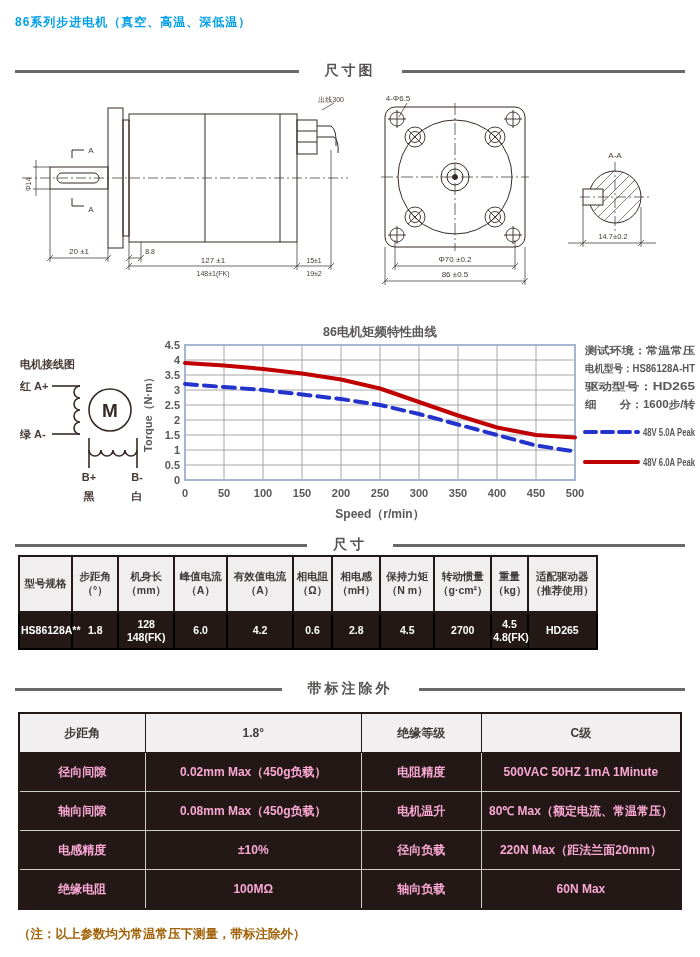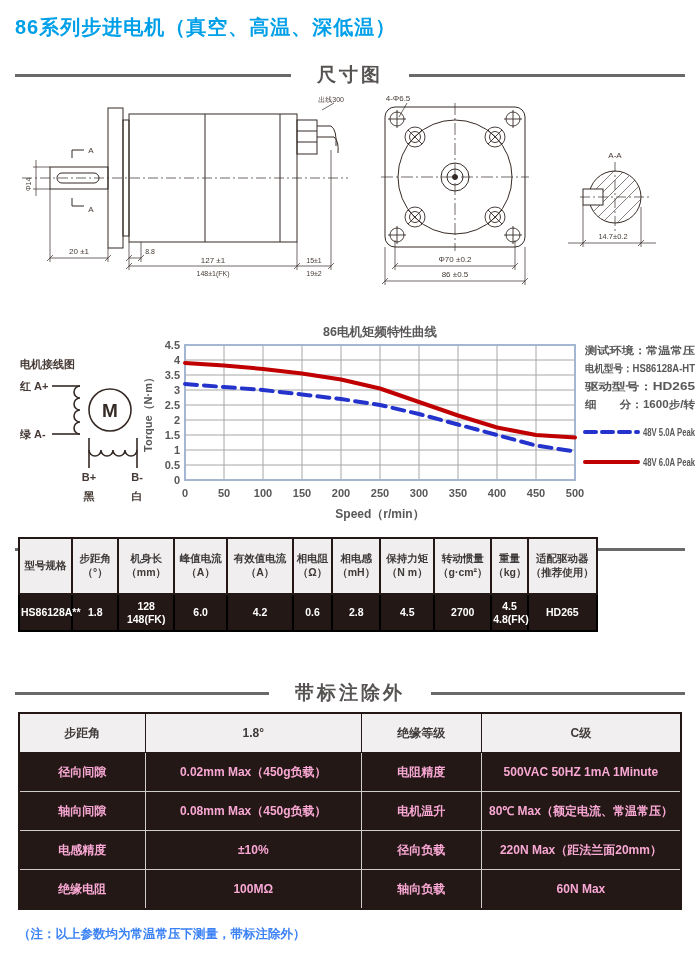--- a/index.html
+++ b/index.html
@@ -1,36 +1,36 @@
 <!DOCTYPE html>
 <html><head>
 <meta charset="utf-8">
 <style>
   html,body{margin:0;padding:0;background:#fff;}
   .page{position:relative;width:700px;height:957px;background:#fff;overflow:hidden;
         font-family:"Liberation Sans",sans-serif;}
-  .page-title{position:absolute;top:14px;left:15px;font-size:20px;font-weight:bold;
+  .page-title{position:absolute;top:14px;left:15px;font-size:12px;font-weight:bold;
         letter-spacing:1px;color:#00a0e9;}
   .divider{position:absolute;left:15px;right:15px;display:flex;align-items:center;}
   .divider::before,.divider::after{content:'';flex:1;height:3px;background:#6a6868;}
-  .divider span{margin:0 26px;font-size:19px;font-weight:bold;letter-spacing:3px;color:#565352;}
+  .divider span{margin:0 26px;font-size:14px;font-weight:bold;letter-spacing:3px;color:#565352;}
   svg{position:absolute;left:0;}
   #drawing-svg{top:90px;}
   #chart-svg{top:320px;}
   table{border-collapse:collapse;table-layout:fixed;}
-  #size-table{position:absolute;top:537px;left:18px;width:580px;}
+  #size-table{position:absolute;top:555px;left:18px;width:580px;}
   #size-table th{background:#f0eeee;color:#3e3a39;font-size:10.5px;font-weight:bold;
         border:2px solid #231815;height:50px;padding:2px 1px;line-height:1.3;text-align:center;}
   #size-table td{background:#231815;color:#ffffff;font-size:10.5px;font-weight:bold;
         border:2px solid #000000;height:33px;padding:1px;line-height:1.15;text-align:center;}
   #spec-table{position:absolute;top:712px;left:18px;width:664px;border:2px solid #231815;}
   #spec-table td{font-size:12px;font-weight:bold;text-align:center;height:34px;padding:2px 4px;}
   #spec-table tr.light td{background:#f1efef;color:#3e3a39;border:1px solid #231815;}
   #spec-table tr.dark td{background:#231815;color:#f9a8d4;border:1px solid #cfcccc;}
-  .note{position:absolute;top:926px;left:18px;font-size:12.5px;font-weight:bold;color:#3b82f6;}
+  .note{position:absolute;top:926px;left:18px;font-size:12.5px;font-weight:bold;color:#a16207;}
   text{font-family:"Liberation Sans",sans-serif;}
 </style>
 </head>
 <body>
 
 <div class="page">
 
   <div class="page-title">86系列步进电机（真空、高温、深低温）</div>
 
   <div class="divider" style="top:62px;">

